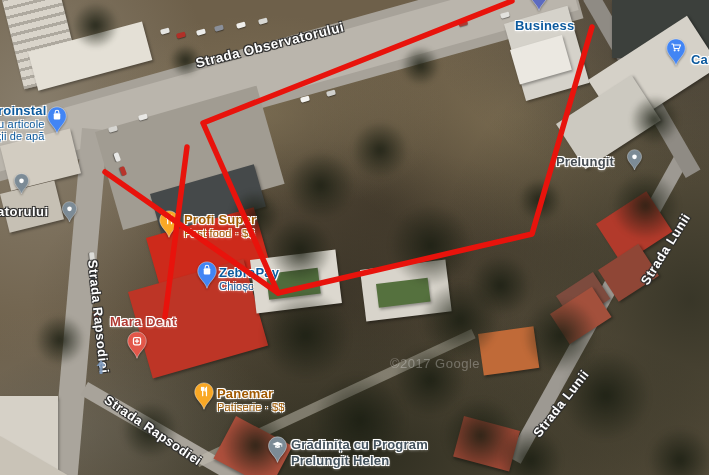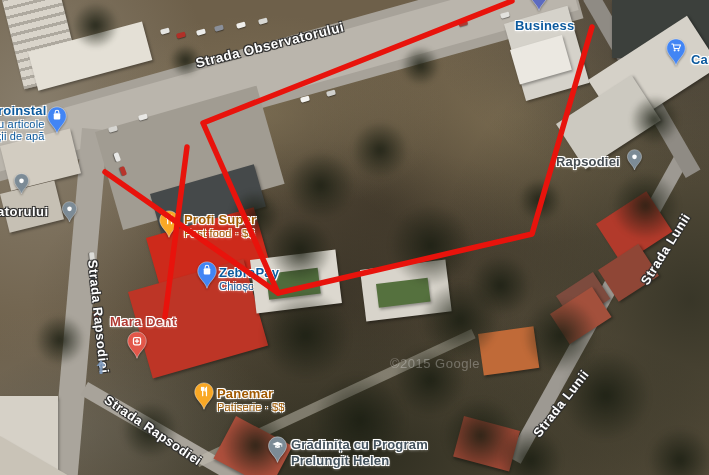--- a/index.html
+++ b/index.html
@@ -137,21 +137,21 @@
   <div class="poi c-school" style="left:291px;top:437px;line-height:16px;">
     <div>Grădinița cu Program</div>
     <div>Prelungit Helen</div>
   </div>
   <div class="poi c-food" style="left:217px;top:386px;">
     <div>Panemar</div>
     <div class="poi-sub">Patiserie · $$</div>
   </div>
   <div class="poi c-blue" style="left:515px;top:18px;">Business</div>
   <div class="poi c-blue" style="left:691px;top:52px;">Car</div>
-  <div class="poi c-gray" style="left:556px;top:154px;">Rapsodiei</div>
+  <div class="poi c-gray" style="left:556px;top:154px;">Prelungit</div>
 
   <svg class="pin" style="left:46px;top:106px;width:22px;height:30px" viewBox="0 0 24 34">
     <path d="M12 1C6.1 1 1.5 5.7 1.5 11.6c0 5.4 4.4 9.4 7.9 14.2 1.5 2.1 2.6 5.2 2.6 5.2s1.1-3.1 2.6-5.2c3.5-4.8 7.9-8.8 7.9-14.2C22.5 5.7 17.9 1 12 1z" fill="#4285f4" stroke="rgba(255,255,255,.6)" stroke-width=".8"></path>
     <g>
         <rect x="8.3" y="8.2" width="7.4" height="7.2" rx="1.2" fill="#fff"></rect>
         <path d="M9.9 8.2V7a2.1 2.1 0 014.2 0v1.2" stroke="#fff" stroke-width="1.2" fill="none"></path>
       </g>
   </svg>
   <svg class="pin" style="left:13px;top:173px;width:17px;height:23px" viewBox="0 0 24 34">
     <path d="M12 1C6.1 1 1.5 5.7 1.5 11.6c0 5.4 4.4 9.4 7.9 14.2 1.5 2.1 2.6 5.2 2.6 5.2s1.1-3.1 2.6-5.2c3.5-4.8 7.9-8.8 7.9-14.2C22.5 5.7 17.9 1 12 1z" fill="#7c8b96" stroke="rgba(255,255,255,.6)" stroke-width=".8"></path>
@@ -214,20 +214,20 @@
   </svg>
   <svg class="pin" style="left:626px;top:149px;width:17px;height:23px" viewBox="0 0 24 34">
     <path d="M12 1C6.1 1 1.5 5.7 1.5 11.6c0 5.4 4.4 9.4 7.9 14.2 1.5 2.1 2.6 5.2 2.6 5.2s1.1-3.1 2.6-5.2c3.5-4.8 7.9-8.8 7.9-14.2C22.5 5.7 17.9 1 12 1z" fill="#7c8b96" stroke="rgba(255,255,255,.6)" stroke-width=".8"></path>
     <circle cx="12" cy="11.6" r="3.4" fill="#fff"></circle>
   </svg>
 
   <svg id="oneway" width="10" height="14" viewBox="0 0 10 14">
     <path d="M5 0L9.5 6H6.5V14H3.5V6H0.5z" fill="#7d99bd" opacity=".9"></path>
   </svg>
 
-  <div id="watermark">©2015 Google</div>
+  <div id="watermark">©2017 Google</div>
 
   <svg id="redsvg" width="709" height="475" viewBox="0 0 709 475">
       <polyline points="512,1 203,123 278,293 532,234 592,27" fill="none" stroke="#e8130c" stroke-width="5.5" stroke-linecap="round" stroke-linejoin="round"></polyline>
       <line x1="187" y1="147" x2="165" y2="317" stroke="#e8130c" stroke-width="5.5" stroke-linecap="round"></line>
       <line x1="105" y1="172" x2="278" y2="293" stroke="#e8130c" stroke-width="5.5" stroke-linecap="round"></line>
     </svg>
 </div>
 
 </body></html>

